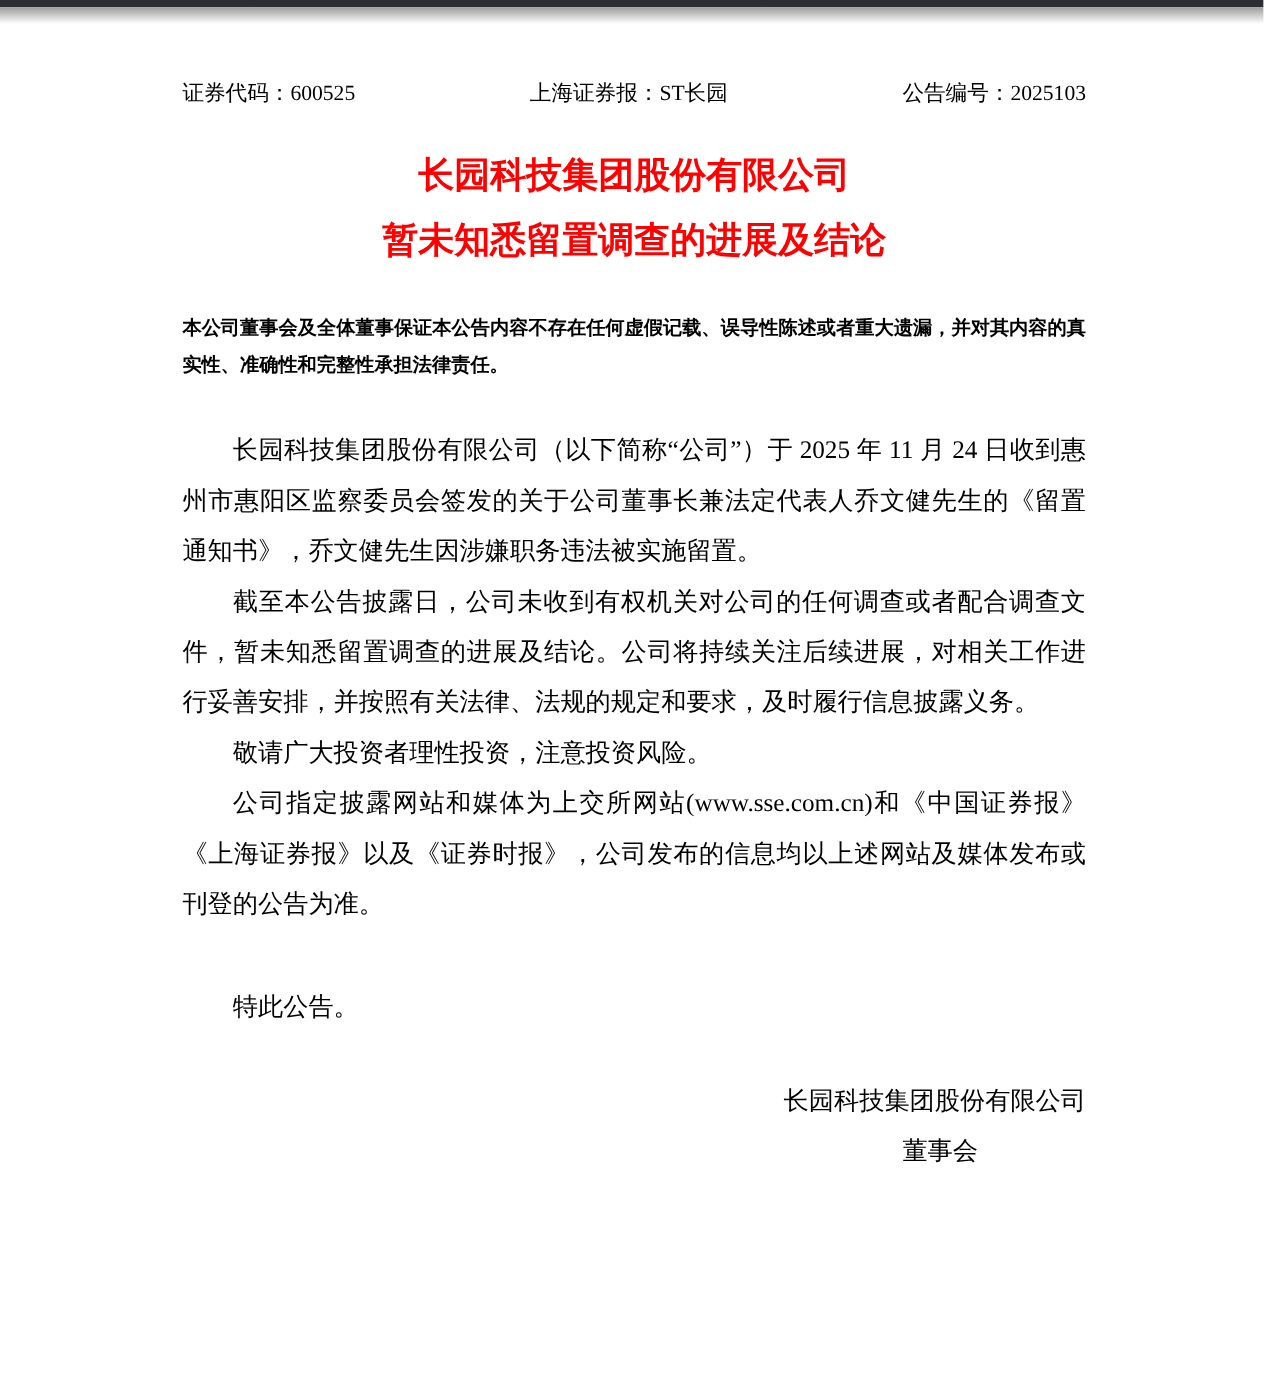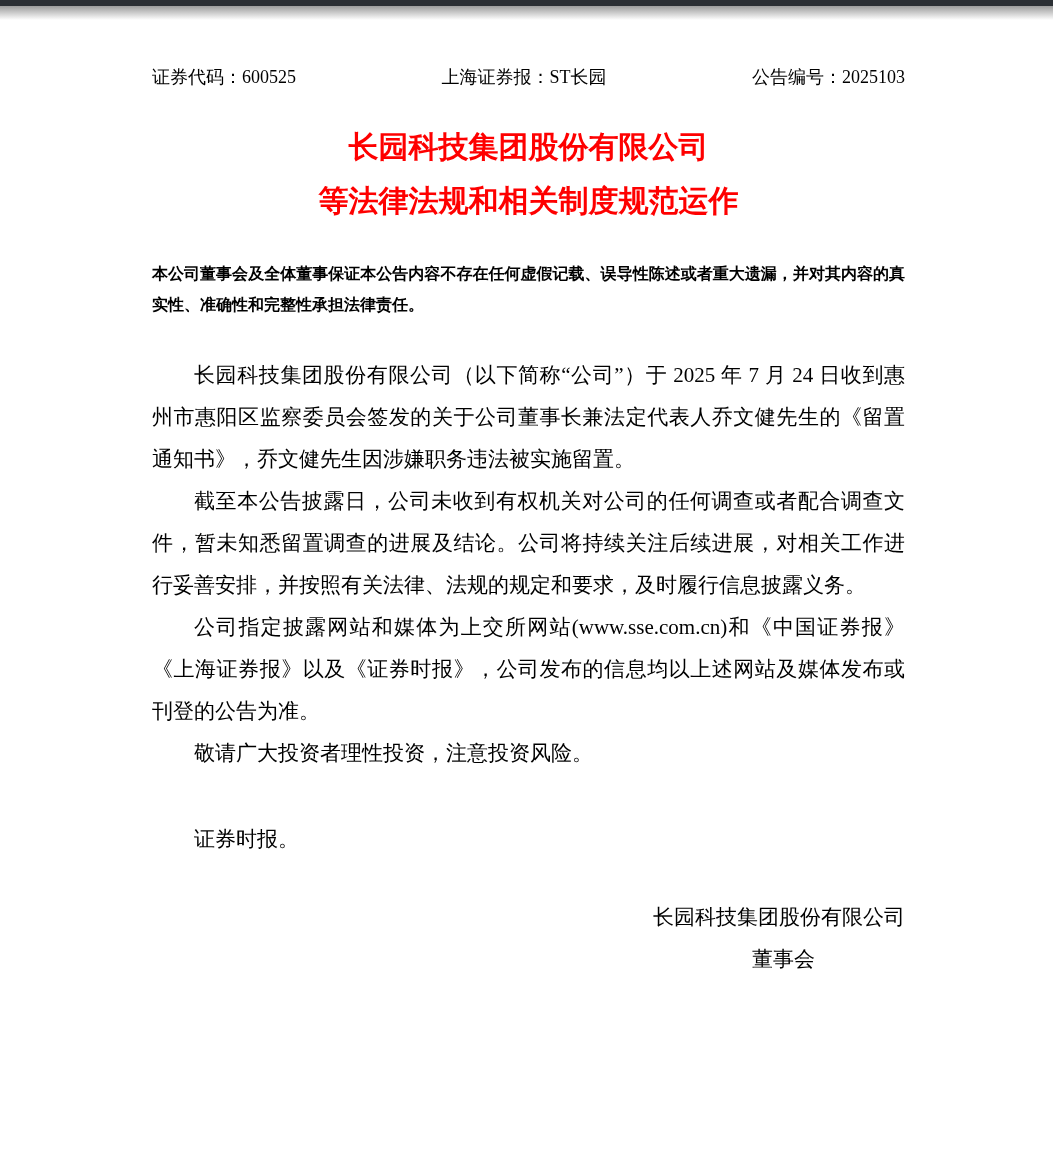--- a/index.html
+++ b/index.html
@@ -81,31 +81,31 @@
 <div class="page">
 
   <div class="doc-header">
     <span><span>证券代码：</span><span>600525</span></span>
     <span><span>上海证券报：</span><span>ST长园</span></span>
     <span><span>公告编号：</span><span>2025103</span></span>
   </div>
 
   <div class="doc-title">
     <div>长园科技集团股份有限公司</div>
-    <div>等法律法规和相关制度规范运作</div>
+    <div>暂未知悉留置调查的进展及结论</div>
   </div>
 
   <div class="declaration">本公司董事会及全体董事保证本公告内容不存在任何虚假记载、误导性陈述或者重大遗漏，并对其内容的真实性、准确性和完整性承担法律责任。</div>
 
   <div class="doc-body">
-    <p>长园科技集团股份有限公司（以下简称“公司”）于 2025 年 7 月 24 日收到惠州市惠阳区监察委员会签发的关于公司董事长兼法定代表人乔文健先生的《留置通知书》，乔文健先生因涉嫌职务违法被实施留置。</p>
+    <p>长园科技集团股份有限公司（以下简称“公司”）于 2025 年 11 月 24 日收到惠州市惠阳区监察委员会签发的关于公司董事长兼法定代表人乔文健先生的《留置通知书》，乔文健先生因涉嫌职务违法被实施留置。</p>
     <p>截至本公告披露日，公司未收到有权机关对公司的任何调查或者配合调查文件，暂未知悉留置调查的进展及结论。公司将持续关注后续进展，对相关工作进行妥善安排，并按照有关法律、法规的规定和要求，及时履行信息披露义务。</p>
+    <p>敬请广大投资者理性投资，注意投资风险。</p>
     <p>公司指定披露网站和媒体为上交所网站(www.sse.com.cn)和《中国证券报》《上海证券报》以及《证券时报》，公司发布的信息均以上述网站及媒体发布或刊登的公告为准。</p>
-    <p>敬请广大投资者理性投资，注意投资风险。</p>
-    <p class="closing">证券时报。</p>
+    <p class="closing">特此公告。</p>
   </div>
 
   <div class="signature">
     <div>长园科技集团股份有限公司</div>
     <div class="board-line">董事会</div>
   </div>
 
 </div>
 
 </body></html>

